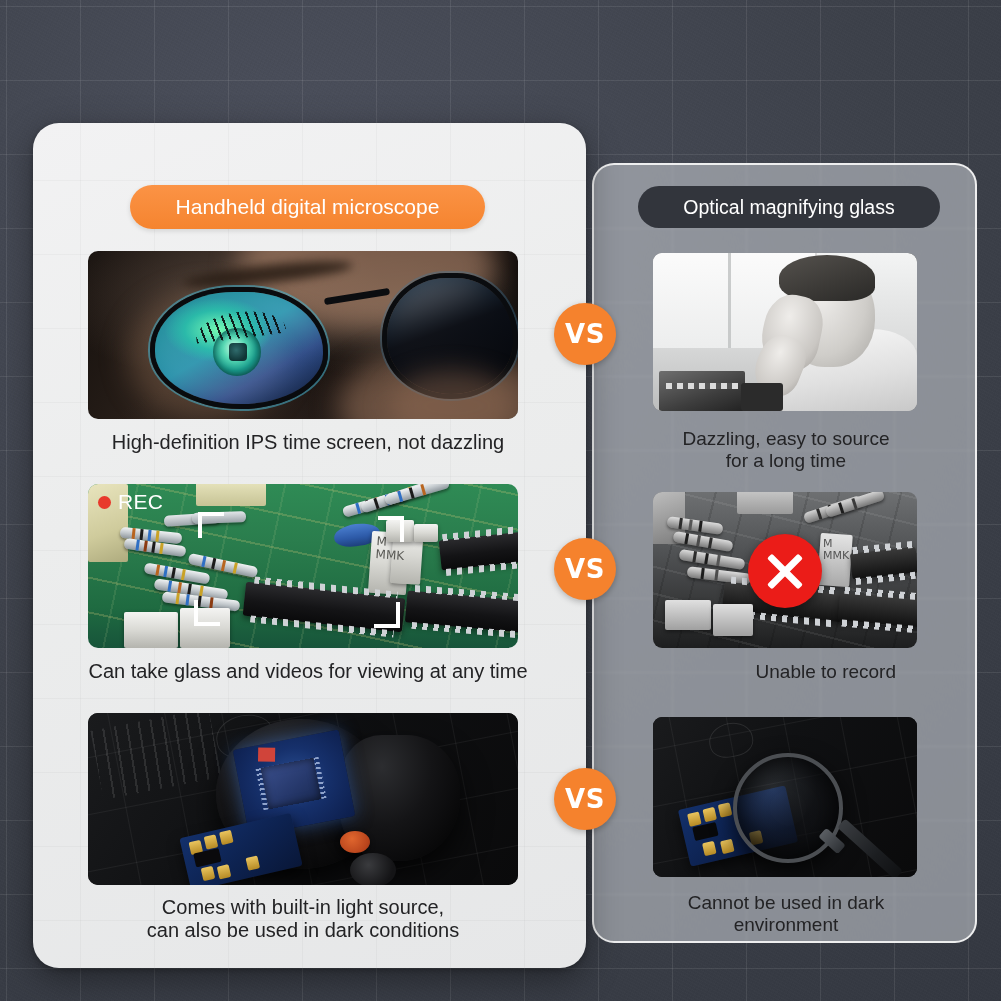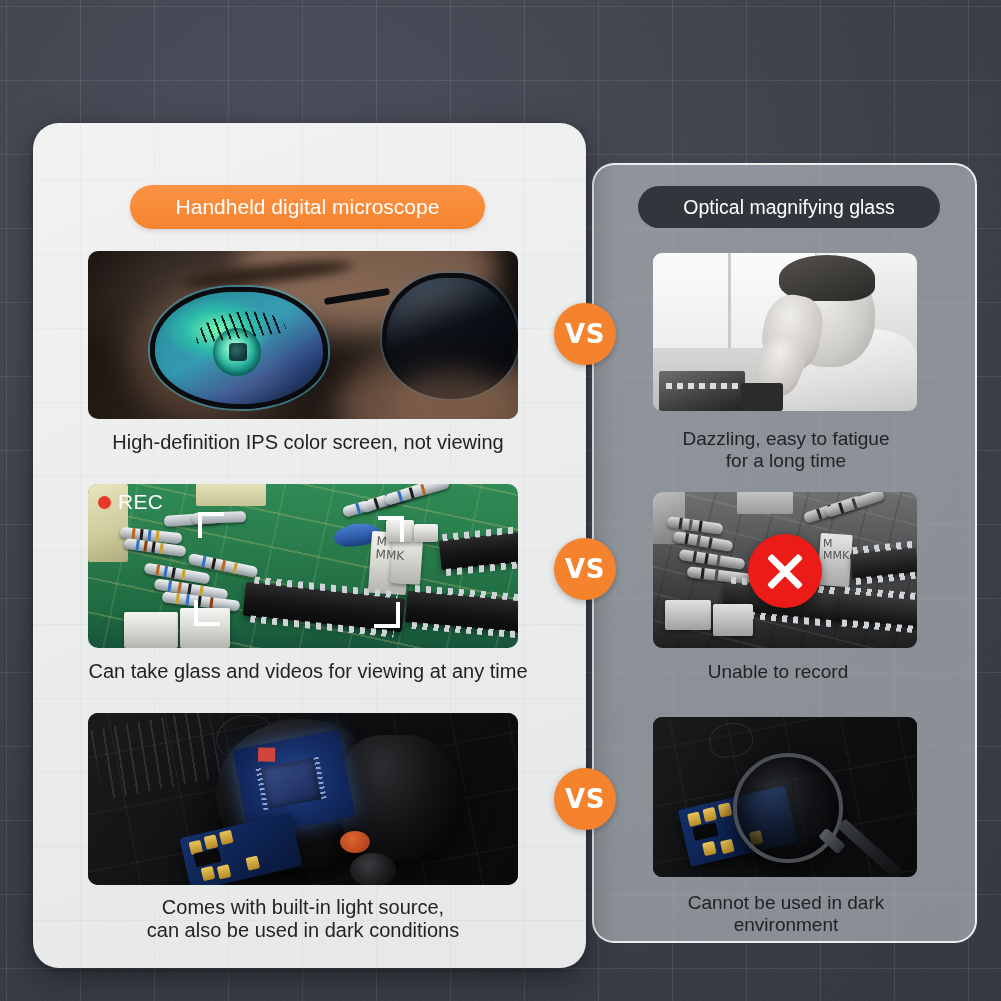--- a/index.html
+++ b/index.html
@@ -445,22 +445,22 @@
       <div class="g-hair" style="left:126px;top:2px;width:96px;height:46px;"></div>
 
       <div class="g-hand" style="left:110px;top:42px;width:58px;height:74px;transform:rotate(12deg);"></div>
       <div class="g-hand" style="left:104px;top:82px;width:46px;height:60px;transform:rotate(22deg);"></div>
 
       <div class="g-device" style="left:6px;top:118px;width:86px;height:40px;"></div>
       <div style="position:absolute;left:88px;top:130px;width:42px;height:28px;background:#2b2b2b;border-radius:3px;"></div>
     </div>
   </div>
 
-  <div class="cap" style="left:58px; top:431px; width:500px;">High-definition IPS color screen, not viewing</div>
-  <div class="cap r" style="left:640px; top:428px; width:292px;">Dazzling, easy to fatigue
+  <div class="cap" style="left:58px; top:431px; width:500px;">High-definition IPS time screen, not dazzling</div>
+  <div class="cap r" style="left:640px; top:428px; width:292px;">Dazzling, easy to source
 for a long time</div>
 
   <div class="vs" style="left:554px; top:303px;">VS</div>
 
   <div class="photo" id="img-pcb" style="left:88px; top:484px; width:430px; height:164px;">
     <div class="pcb-traces"></div>
 
     <div style="position:absolute;left:0;top:0;width:40px;height:78px;background:linear-gradient(160deg,#e8e4bd 0%,#cfcb9c 60%,#aeab7e 100%);border-radius:2px;"></div>
     <div style="position:absolute;left:108px;top:-4px;width:70px;height:26px;background:linear-gradient(180deg,#e9e6bf,#c6c395);border-radius:2px;"></div>
 
@@ -585,21 +585,21 @@
     <div class="chip" style="left:70px;top:96px;width:120px;height:28px;transform:rotate(6deg);background:linear-gradient(180deg,#3a3a3a,#111);"></div>
     <div class="chip" style="left:198px;top:58px;width:66px;height:26px;transform:rotate(-6deg);background:linear-gradient(180deg,#3a3a3a,#111);"></div>
     <div class="chip" style="left:186px;top:104px;width:86px;height:28px;transform:rotate(5deg);background:linear-gradient(180deg,#3a3a3a,#111);"></div>
     <div class="capr" style="left:12px;top:108px;width:46px;height:30px;background:linear-gradient(180deg,#e0e0e0,#a0a0a0);"></div>
     <div class="capr" style="left:60px;top:112px;width:40px;height:32px;background:linear-gradient(180deg,#e0e0e0,#a0a0a0);"></div>
 
     <div class="x-badge" style="left:95px; top:42px;"></div>
   </div>
 
   <div class="cap" style="left:28px; top:660px; width:560px;">Can take glass and videos for viewing at any time</div>
-  <div class="cap r" style="left:632px; top:661px; width:292px;">Unable to record</div>
+  <div class="cap r" style="left:604px; top:661px; width:292px;text-align:right;">Unable to record</div>
 
   <div class="vs" style="left:554px; top:538px;">VS</div>
 
   <div class="photo" id="img-device" style="left:88px; top:713px; width:430px; height:172px;">
     <div class="mat"></div>
     <div class="mat-grid"></div>
     <div style="position:absolute;left:8px;top:6px;width:120px;height:70px;background:repeating-linear-gradient(92deg, rgba(255,255,255,.10) 0 2px, transparent 2px 12px);transform:rotate(-11deg);"></div>
     <div style="position:absolute;left:128px;top:2px;width:58px;height:42px;border:1px solid rgba(255,255,255,.10);border-radius:50% 50% 42% 42%;transform:rotate(-11deg);"></div>
 
     <div class="scope-body" style="left:128px;top:6px;width:170px;height:150px;"></div>

